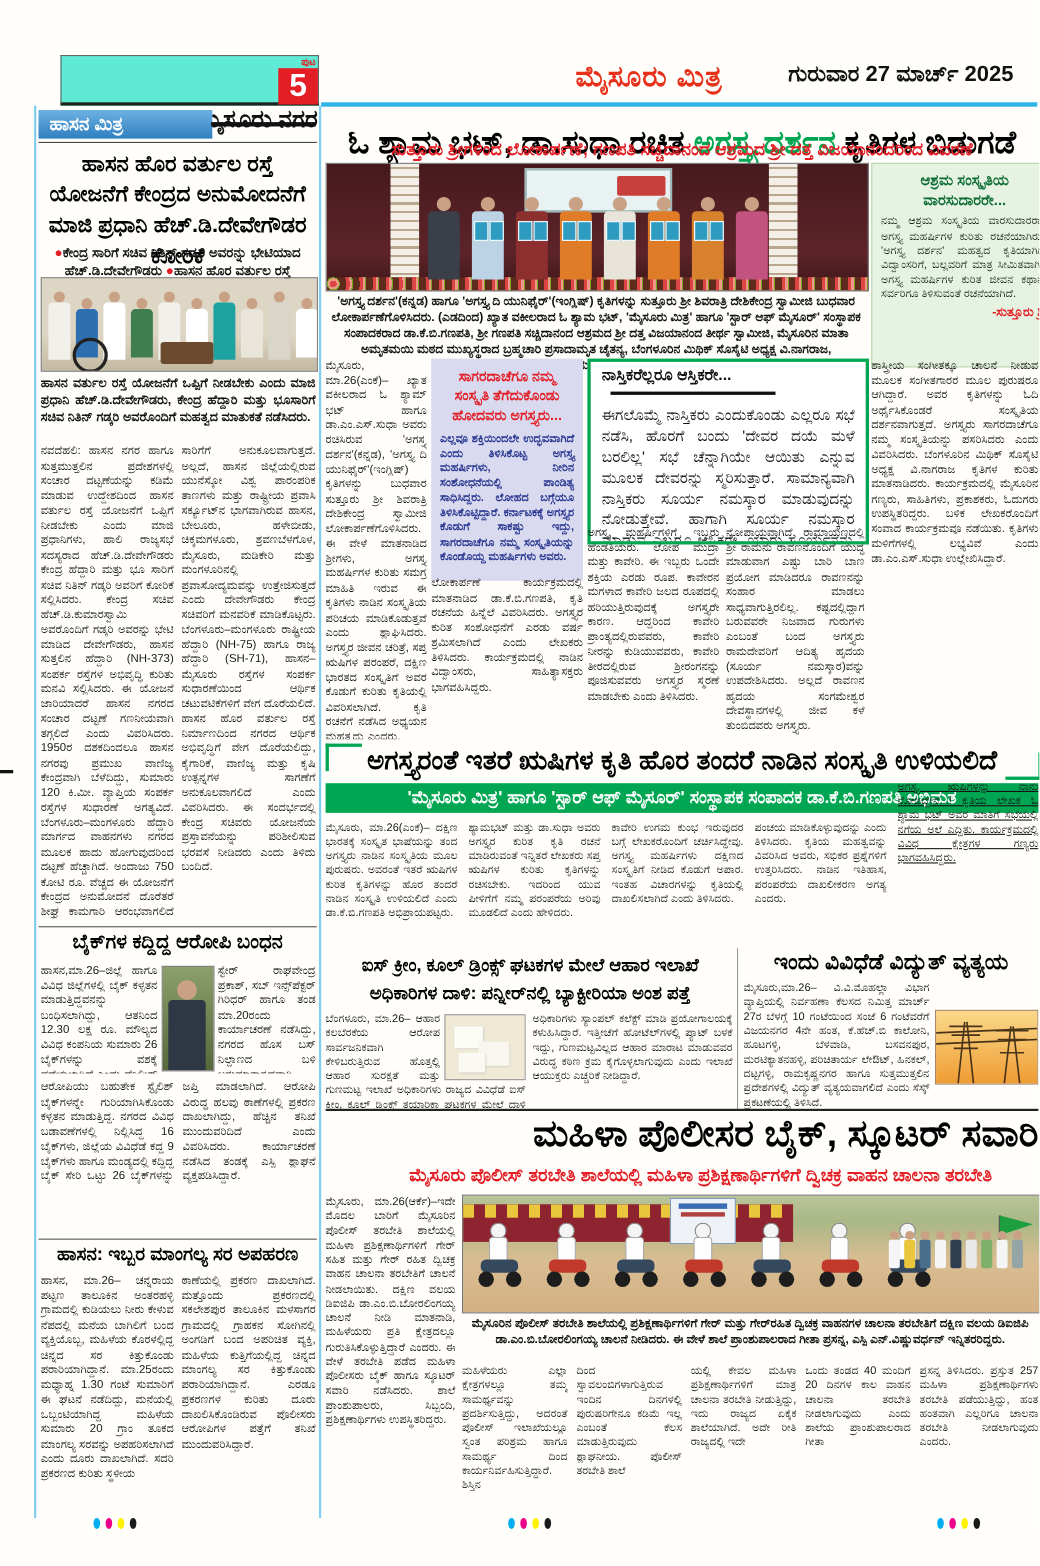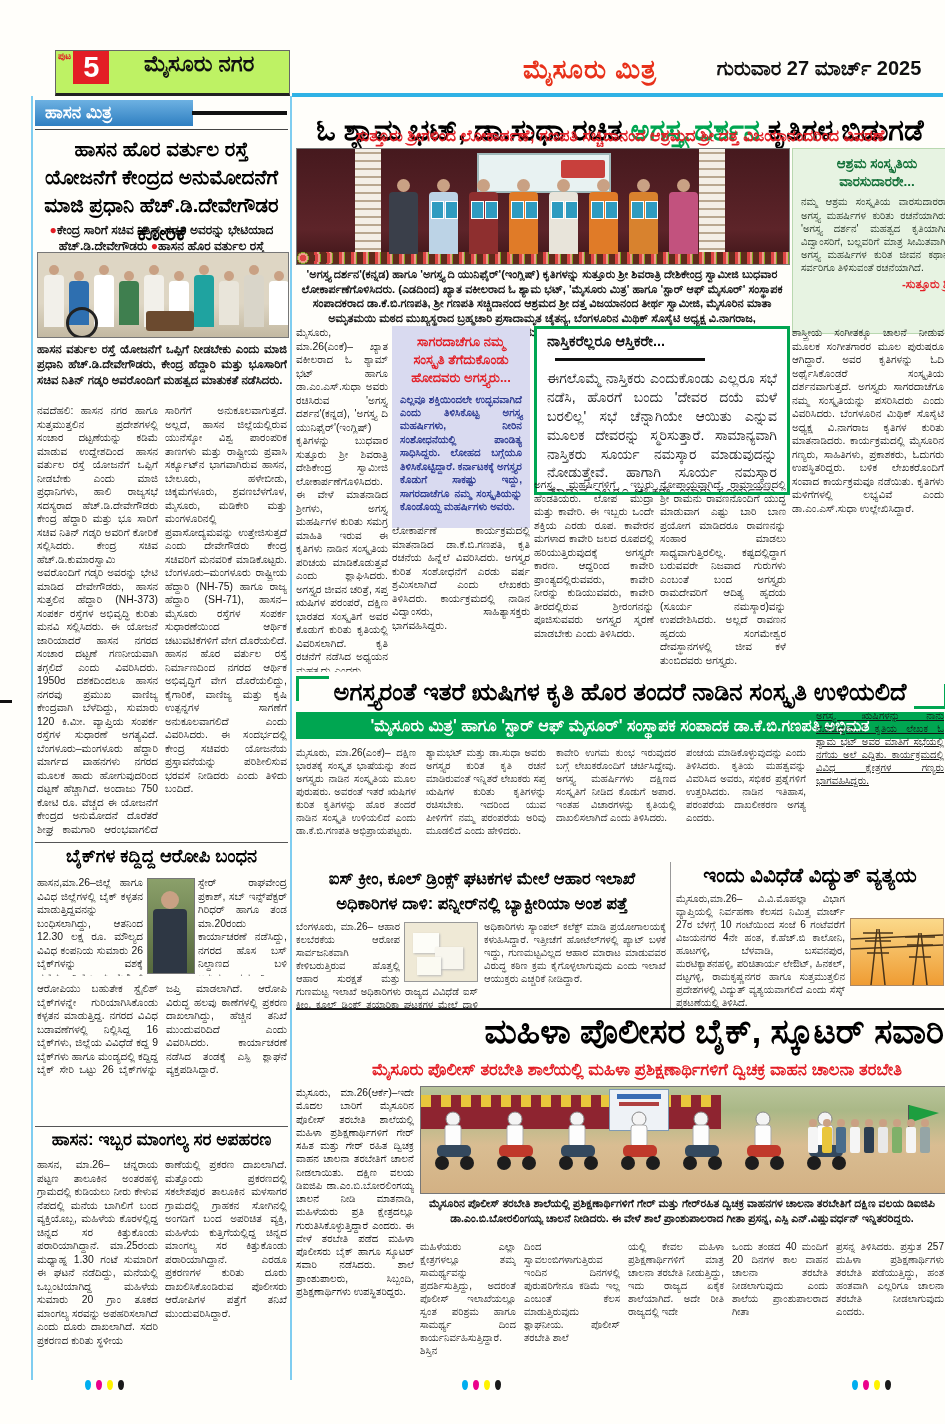--- a/index.html
+++ b/index.html
@@ -3,21 +3,21 @@
 <meta charset="utf-8">
 <style>
   html,body{margin:0;padding:0;background:#ffffff;}
   body{font-family:"Liberation Sans","DejaVu Sans",sans-serif;}
   #page{position:relative;width:945px;height:1424px;background:#fffefa;overflow:hidden;}
   .abs{position:absolute;}
   .bodytxt{font-size:10.4px;line-height:1.3;text-align:justify;color:#141414;overflow:hidden;}
   .cap{font-weight:bold;color:#111;text-align:justify;overflow:hidden;}
   .vrule{background:#7fcdf0;}
   
-  #hdr-left{display:flex;align-items:flex-start;background:#bef264;border:1px solid #666;border-bottom:3px solid #222;}
+  #hdr-left{display:flex;align-items:flex-end;background:#5eead4;border:1px solid #666;border-bottom:3px solid #222;flex-direction:column;}
   #hdr-left .puta{color:#e31e25;font-size:9px;font-weight:bold;display:flex;align-items:center;padding:0 2px;}
   #hdr-left .pgnum{width:36px;background:#e31e25;color:#fff;font-size:29px;font-weight:bold;display:flex;align-items:center;justify-content:center;}
   #hdr-left .section{flex:1;display:flex;align-items:center;justify-content:center;font-size:22px;font-weight:bold;color:#111;}
   #masthead{color:#e8311a;font-size:26px;font-weight:bold;text-align:center;letter-spacing:1px;}
   #dateline{font-size:20px;font-weight:bold;color:#111;text-align:right;}
   
   #hm-bar{background:linear-gradient(#6db1e2,#2f7fc1);color:#fff;font-weight:bold;font-size:17px;display:flex;align-items:center;padding-left:10px;}
   .h-lead-headline{font-size:20px;font-weight:bold;line-height:1.4;text-align:center;color:#000;}
   .h-bullets{font-size:12.2px;font-weight:bold;line-height:1.35;text-align:center;color:#111;}
   .rdot{color:#e31e25;}

